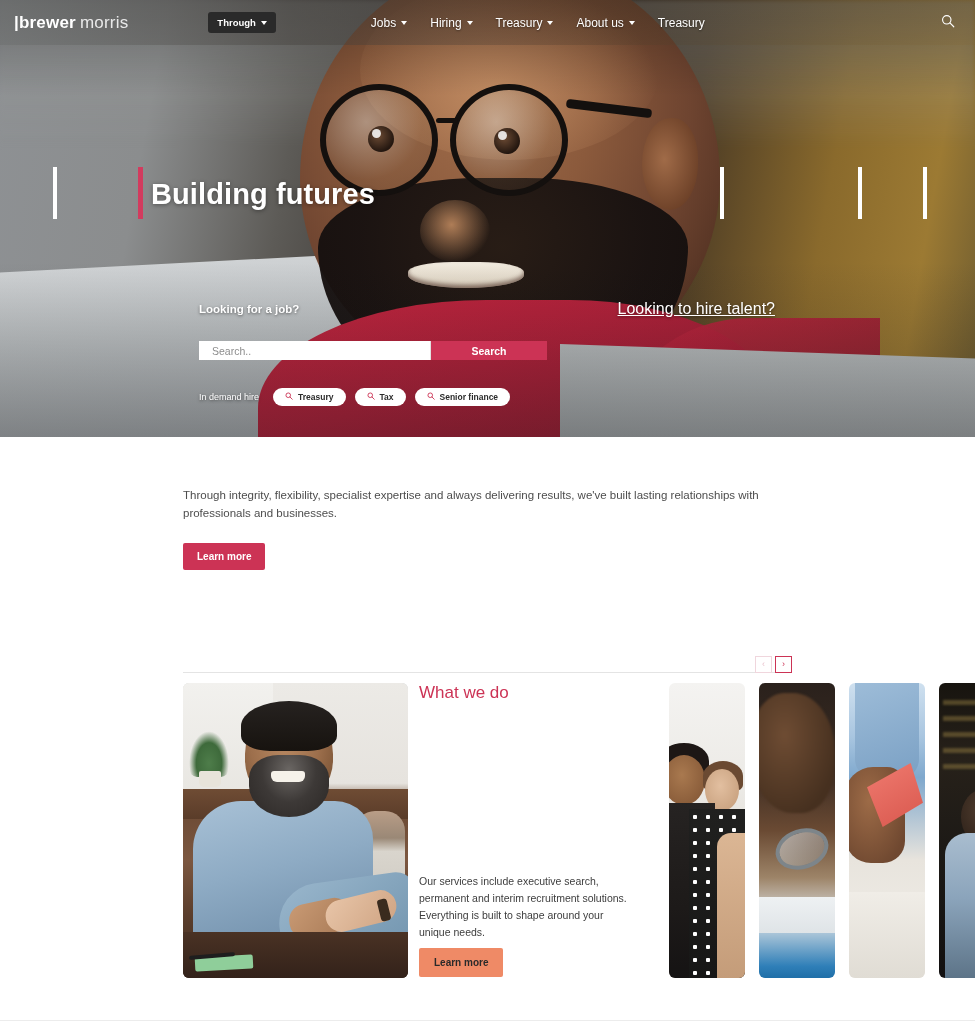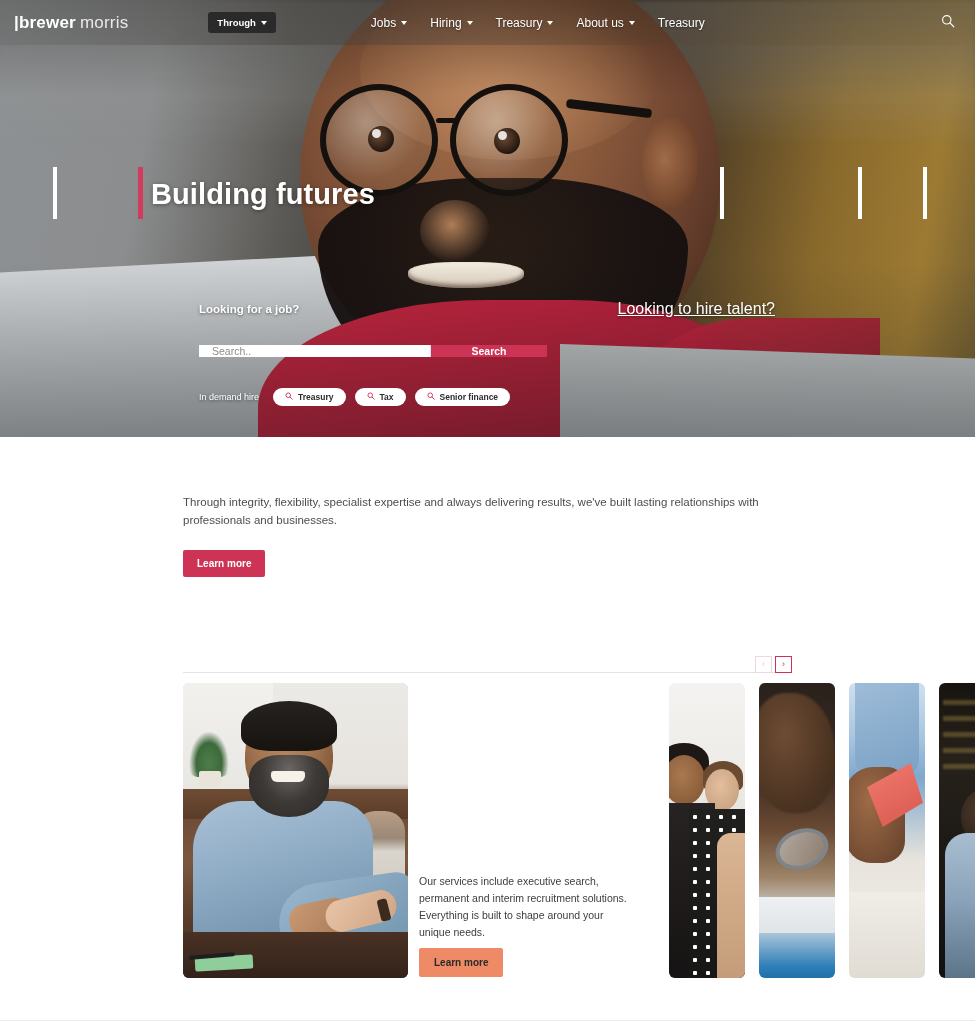--- a/index.html
+++ b/index.html
@@ -145,21 +145,21 @@
     position:absolute; left:151px; top:178px; z-index:21;
     color:#fff; font-size:29px; font-weight:700; letter-spacing:.1px;
     text-shadow:0 1px 4px rgba(0,0,0,.4);
   }
 
   
   .search-panel { position:absolute; left:199px; top:300px; width:576px; z-index:25; }
   .sp-row1 { display:flex; align-items:center; justify-content:space-between; margin-bottom:23px; }
   .sp-label { color:#fff; font-size:11.5px; font-weight:700; text-shadow:0 1px 3px rgba(0,0,0,.5); }
   .sp-link { color:#fff; font-size:16px; text-decoration:underline; cursor:pointer; text-shadow:0 1px 3px rgba(0,0,0,.5); }
-  .sp-fields { display:flex; height:19px;align-items:center; }
+  .sp-fields { display:flex; height:19px; }
   .sp-input { background:#fff; border:none; outline:none; font-family:inherit; font-size:10.5px; color:#4a4a4a; padding:0 13px; }
   .sp-input::placeholder { color:#8d8d8d; }
   .sp-input.a { width:232px; border-right:1px solid #e2e2e2; }
   .sp-input.b { width:228px; }
   .sp-btn {
     width:116px; background:#cc3355; color:#fff; border:none; cursor:pointer;
     font-family:inherit; font-size:10.5px; font-weight:700;
   }
 
   
@@ -171,21 +171,21 @@
     font-size:8.5px; color:#2b2b2b; font-weight:600; cursor:pointer;
   }
   .mag { display:inline-block; }
 
   
   .main { position:absolute; top:437px; left:0; width:975px; height:587px; background:#fff; }
   .intro { position:absolute; left:183px; top:40px; width:620px; }
   .intro h1 {
     font-size:24px; font-weight:400; color:#2f2f2f; line-height:1.32; letter-spacing:-.1px;
   }
-  .intro p { margin-top:17px; font-size:11.5px; color:#4d4d4d; line-height:1.55; max-width:600px; }
+  .intro p { margin-top:10px; font-size:11.5px; color:#4d4d4d; line-height:1.55; max-width:600px; }
   .btn-crimson {
     display:inline-block; margin-top:20px; background:#cc3355; color:#fff;
     border:none; cursor:pointer; font-family:inherit; font-size:10px; font-weight:600;
     padding:8px 14px; border-radius:2px;
   }
 
   
   .car-ctrls { position:absolute; left:755px; top:656px; display:flex; gap:3px; z-index:5; }
   .car-btn {
     width:17px; height:17px; display:flex; align-items:center; justify-content:center;
@@ -452,20 +452,21 @@
       <div class="ph2-arm"></div>
       <div class="ph2-hand1"></div>
       <div class="ph2-hand2"></div>
       <div class="ph2-watch"></div>
       <div class="ph2-desk"></div>
       <div class="ph2-green"></div>
       <div class="ph2-pen"></div>
     </div>
 
     <div class="wwd-text">
+      <div class="wwd-title">What we do</div>
       <div class="wwd-body">Our services include executive search, permanent and interim recruitment solutions. Everything is built to shape around your unique needs.</div>
       <button class="btn-salmon">Learn more</button>
     </div>
 
     <div class="strip s1">
       <div class="s1bg"></div>
         <div class="s1w1hair"></div>
         <div class="s1w1head"></div>
       <div class="s1w2hair"></div>
         <div class="s1w2head"></div>

